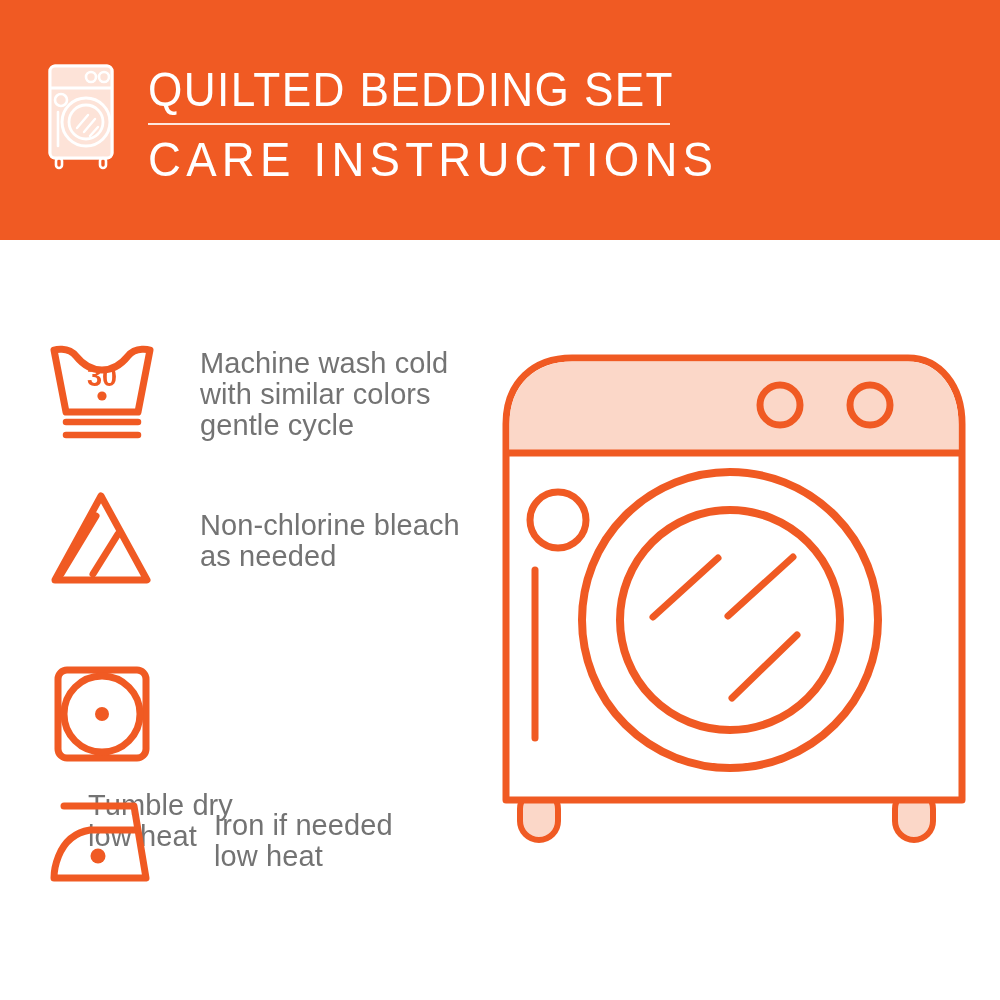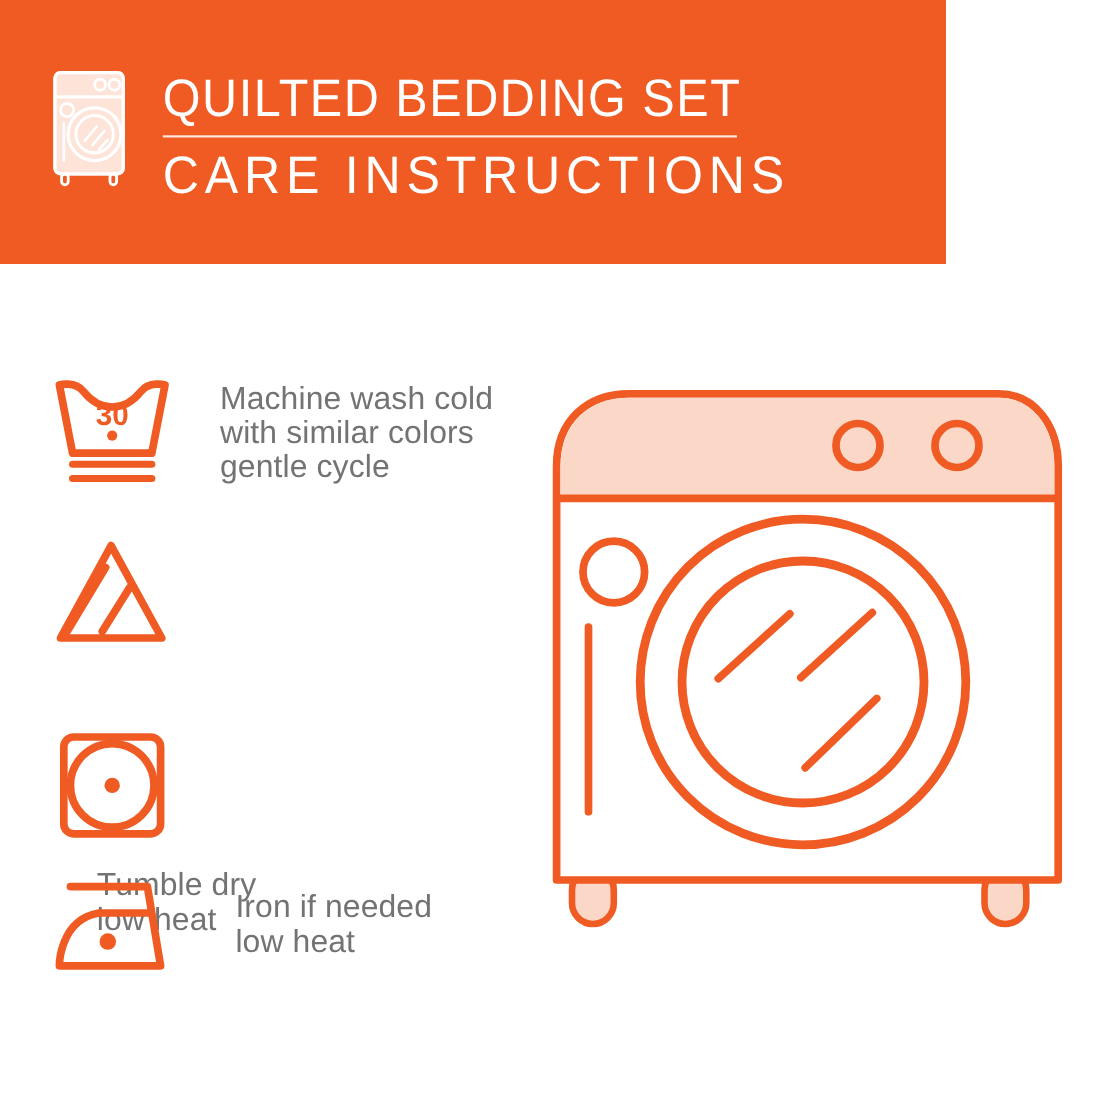--- a/index.html
+++ b/index.html
@@ -13,21 +13,21 @@
     font-family: "Liberation Sans", sans-serif;
     overflow: hidden;
     position: relative;
   }
 
   
   .header {
     position: absolute;
     left: 0;
     top: 0;
-    width: 860px;
+    width: 1000px;
     height: 240px;
     background: #F05A23;
     box-sizing: border-box;
   }
   .header-inner {
     position: absolute;
     left: 44px;
     top: 62px;
     display: flex;
     align-items: flex-start;
@@ -164,20 +164,22 @@
 with similar colors
 gentle cycle</div>
   </div>
 
   <div class="care-item i1">
     <svg class="care-icon" viewBox="0 0 112 104">
       <path d="M55 8 L101 92 L9 92 Z" fill="none" stroke="#F05A23" stroke-width="7" stroke-linejoin="round"></path>
       <line x1="50" y1="28" x2="15" y2="86" stroke="#F05A23" stroke-width="7" stroke-linecap="round"></line>
       <line x1="72" y1="46" x2="47" y2="86" stroke="#F05A23" stroke-width="7" stroke-linecap="round"></line>
     </svg>
+    <div class="care-text">Non-chlorine bleach
+as needed</div>
   </div>
 
   <div class="care-item i2">
     <svg class="care-icon" viewBox="0 0 112 104">
       <rect x="12" y="6" width="88" height="88" rx="9" fill="none" stroke="#F05A23" stroke-width="7"></rect>
       <circle cx="56" cy="50" r="38" fill="none" stroke="#F05A23" stroke-width="7"></circle>
       <circle cx="56" cy="50" r="7" fill="#F05A23"></circle>
     </svg>
     <div class="care-text">Tumble dry
 low heat</div>

